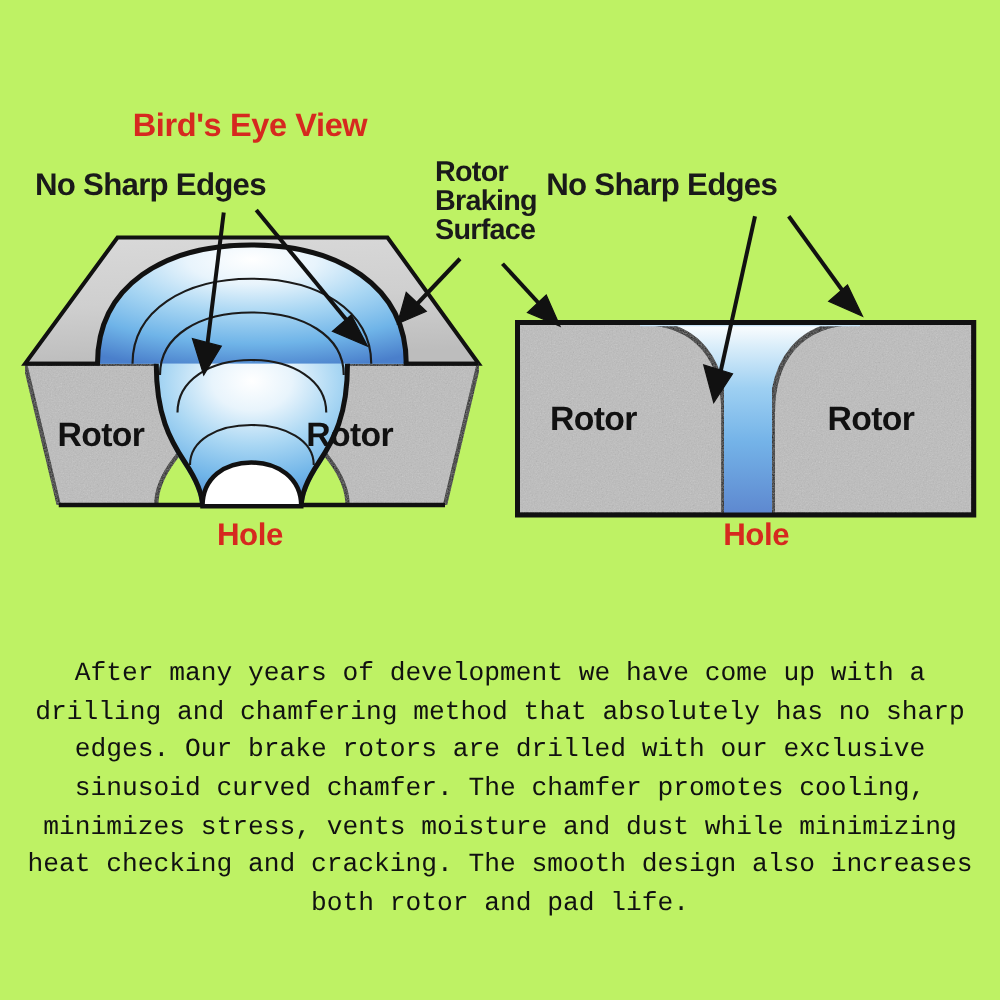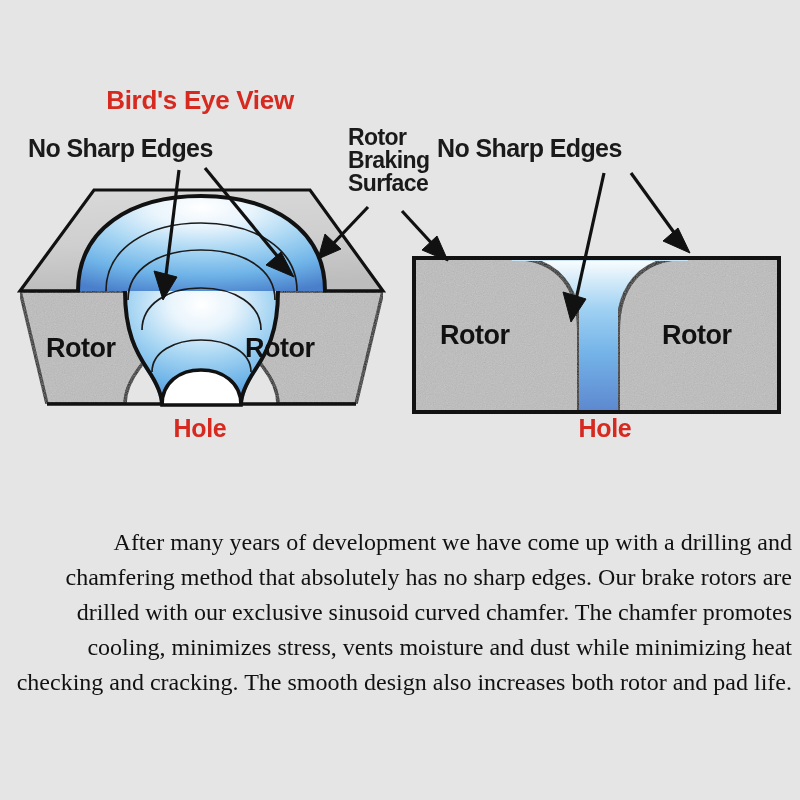--- a/index.html
+++ b/index.html
@@ -1,18 +1,18 @@
 <!DOCTYPE html>
 <html><head>
 <meta charset="utf-8">
 <style>
   html,body{margin:0;padding:0;background:#ffffff;}
   body{width:800px;height:800px;overflow:hidden;
        font-family:"Liberation Sans",sans-serif;}
-  #stage{position:relative;width:800px;height:800px;background:#e5e5e5;}
+  #stage{position:relative;width:800px;height:800px;background:#bef264;}
 
   .lbl{position:absolute;font-family:"Liberation Sans",sans-serif;
        font-weight:bold;white-space:pre;line-height:1.02;}
   .red{color:#d6291f;}
   .blk{color:#1a1a1a;}
 
   #title-bev{left:0;top:87px;width:400px;text-align:center;font-size:26px;letter-spacing:-0.3px;}
   #title-sv{left:430px;top:87px;width:350px;text-align:center;font-size:26px;letter-spacing:-0.3px;}
 
   #nse-left{left:28px;top:136px;font-size:25px;letter-spacing:-0.6px;}
@@ -27,22 +27,22 @@
              font-weight:bold;font-size:27px;color:#111;letter-spacing:-0.5px;}
   #rot-l1{left:46px;top:333px;}
   #rot-l2{left:245px;top:333px;}
   #rot-r1{left:440px;top:320px;}
   #rot-r2{left:662px;top:320px;}
 
   svg{position:absolute;left:0;top:0;}
   #gfx{width:800px;height:470px;}
 
   #para{position:absolute;left:8px;top:525px;width:784px;
-        font-family:Liberation Serif, serif;font-size:24px;
-        line-height:1.46;color:#111;text-align:right;}
+        font-family:Liberation Mono, monospace;font-size:21px;
+        line-height:1.46;color:#111;text-align:center;}
 </style>
 </head>
 <body>
 
 <div id="stage">
 
   <svg id="gfx" viewBox="0 0 800 470">
     <defs>
 
       <filter id="speck" x="0" y="0" width="100%" height="100%">

